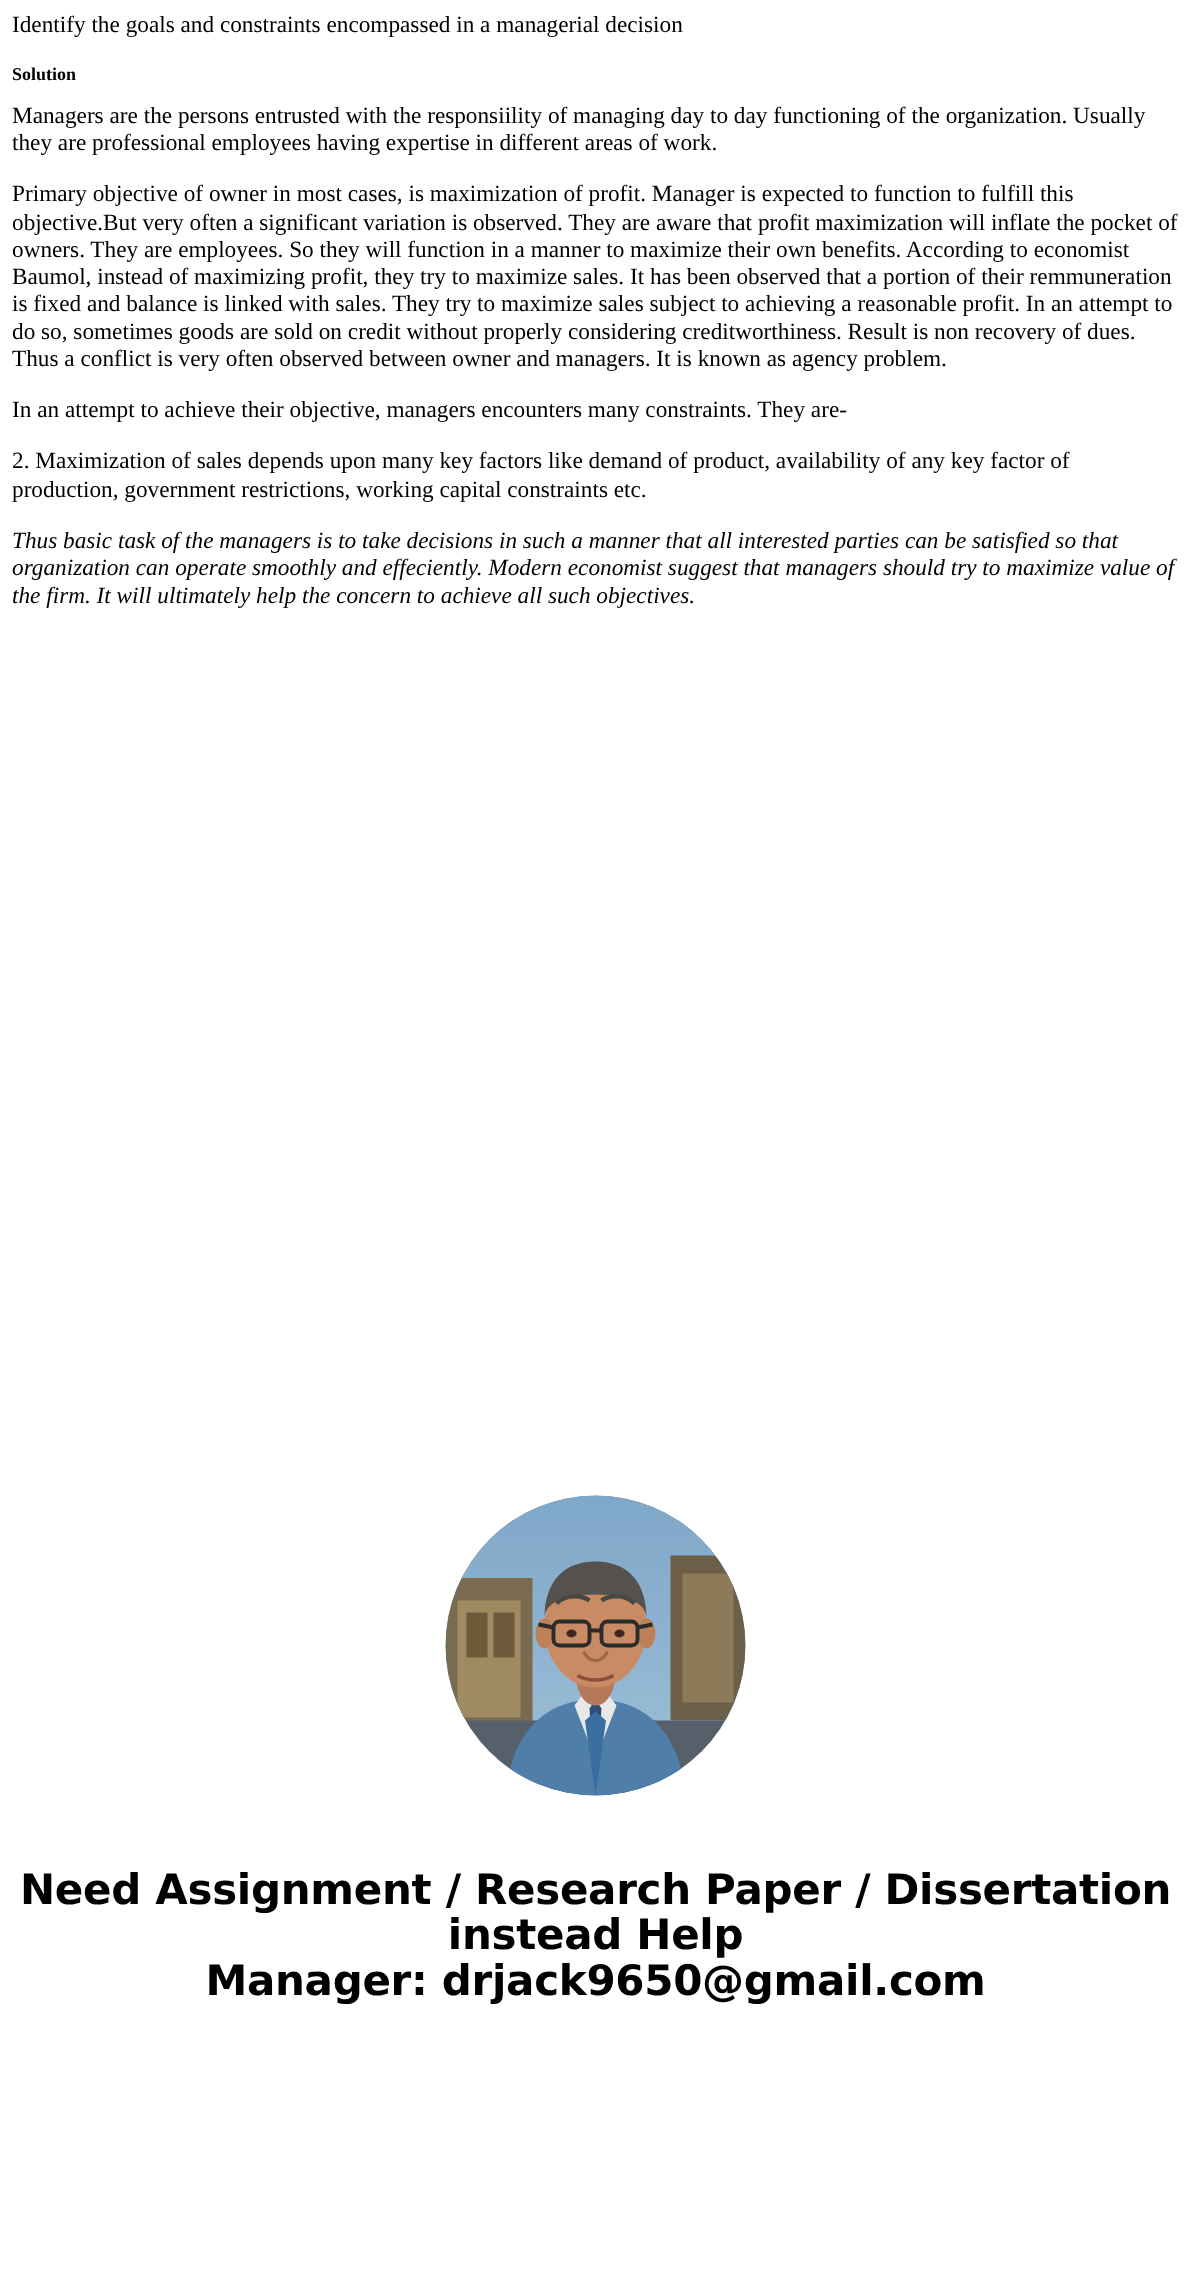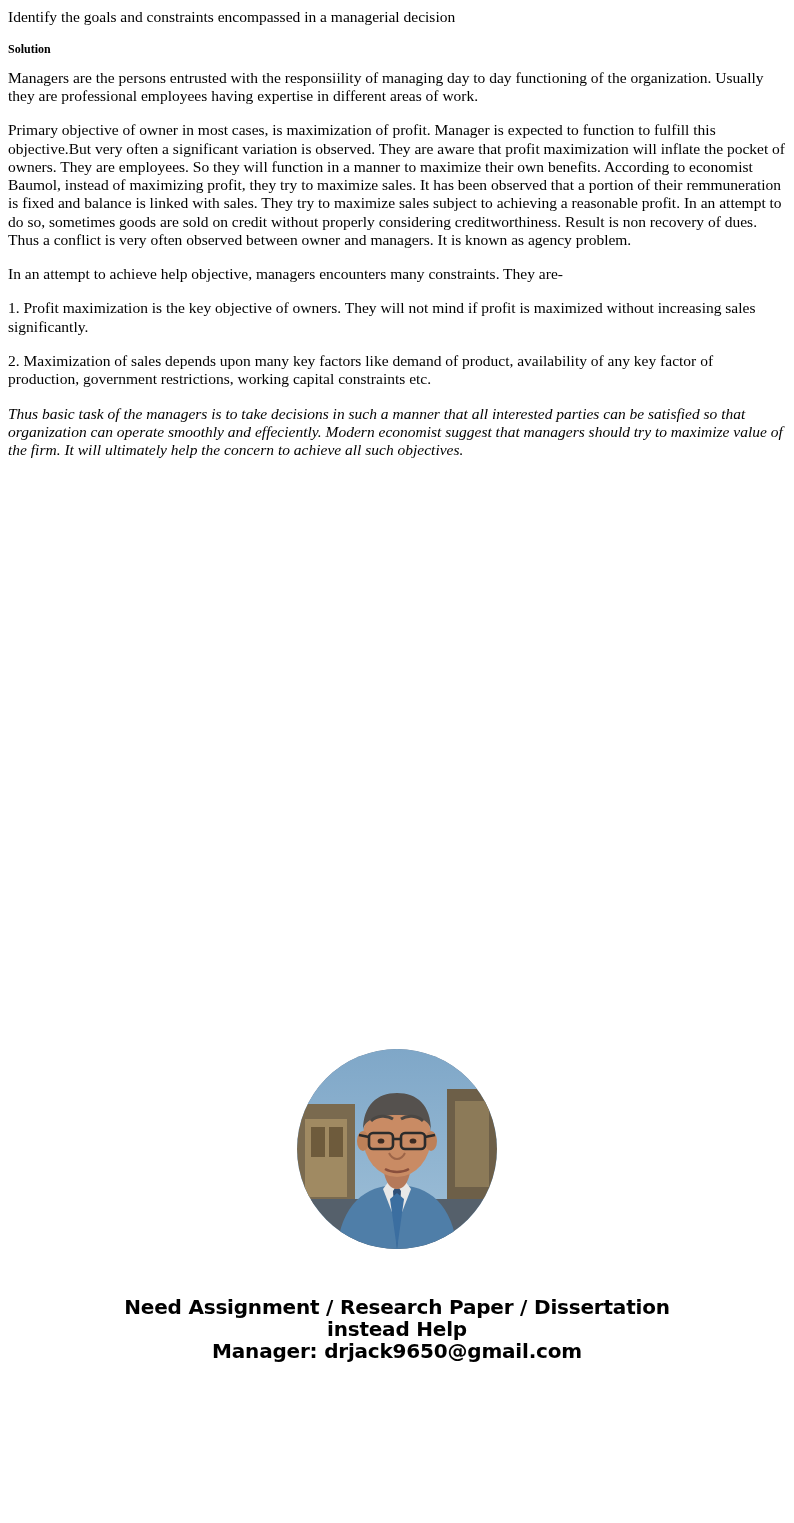--- a/index.html
+++ b/index.html
@@ -55,43 +55,42 @@
     position: relative;
     background: #6f87a0;
   }
   .avatar svg {
     display: block;
   }
   .promo-text {
     margin-top: 48px;
     font-family: "DejaVu Sans", sans-serif;
     font-weight: bold;
-    font-size: 20px;
+    font-size: 28px;
     line-height: 1.09;
     color: #000000;
     letter-spacing: -0.2px;
     padding-bottom: 20px;
   }
   .promo-line2 {
     display: block;
   }
 </style>
 </head>
 <body>
 
 <div class="page">
 
   <div class="question">Identify the goals and constraints encompassed in a managerial decision</div>
 
   <h2 class="solution-heading">Solution</h2>
 
   <p class="para">Managers are the persons entrusted with the responsiility of managing day to day functioning of the organization. Usually they are professional employees having expertise in different areas of work.</p>
   <p class="para">Primary objective of owner in most cases, is maximization of profit. Manager is expected to function to fulfill this objective.But very often a significant variation is observed. They are aware that profit maximization will inflate the pocket of owners. They are employees. So they will function in a manner to maximize their own benefits. According to economist Baumol, instead of maximizing profit, they try to maximize sales. It has been observed that a portion of their remmuneration is fixed and balance is linked with sales. They try to maximize sales subject to achieving a reasonable profit. In an attempt to do so, sometimes goods are sold on credit without properly considering creditworthiness. Result is non recovery of dues. Thus a conflict is very often observed between owner and managers. It is known as agency problem.</p>
-  <p class="para">In an attempt to achieve help objective, managers encounters many constraints. They are-</p>
-  <p class="para">1. Profit maximization is the key objective of owners. They will not mind if profit is maximized without increasing sales significantly.</p>
+  <p class="para">In an attempt to achieve their objective, managers encounters many constraints. They are-</p>
   <p class="para">2. Maximization of sales depends upon many key factors like demand of product, availability of any key factor of production, government restrictions, working capital constraints etc.</p>
   <p class="para">Thus basic task of the managers is to take decisions in such a manner that all interested parties can be satisfied so that organization can operate smoothly and effeciently. Modern economist suggest that managers should try to maximize value of the firm. It will ultimately help the concern to achieve all such objectives.</p>
 
   <div class="promo-wrap">
 
     <div class="avatar">
       <svg width="200" height="200" viewBox="0 0 200 200">
         <defs>
           <clipPath id="circleClip">
             <circle cx="100" cy="100" r="100"></circle>

